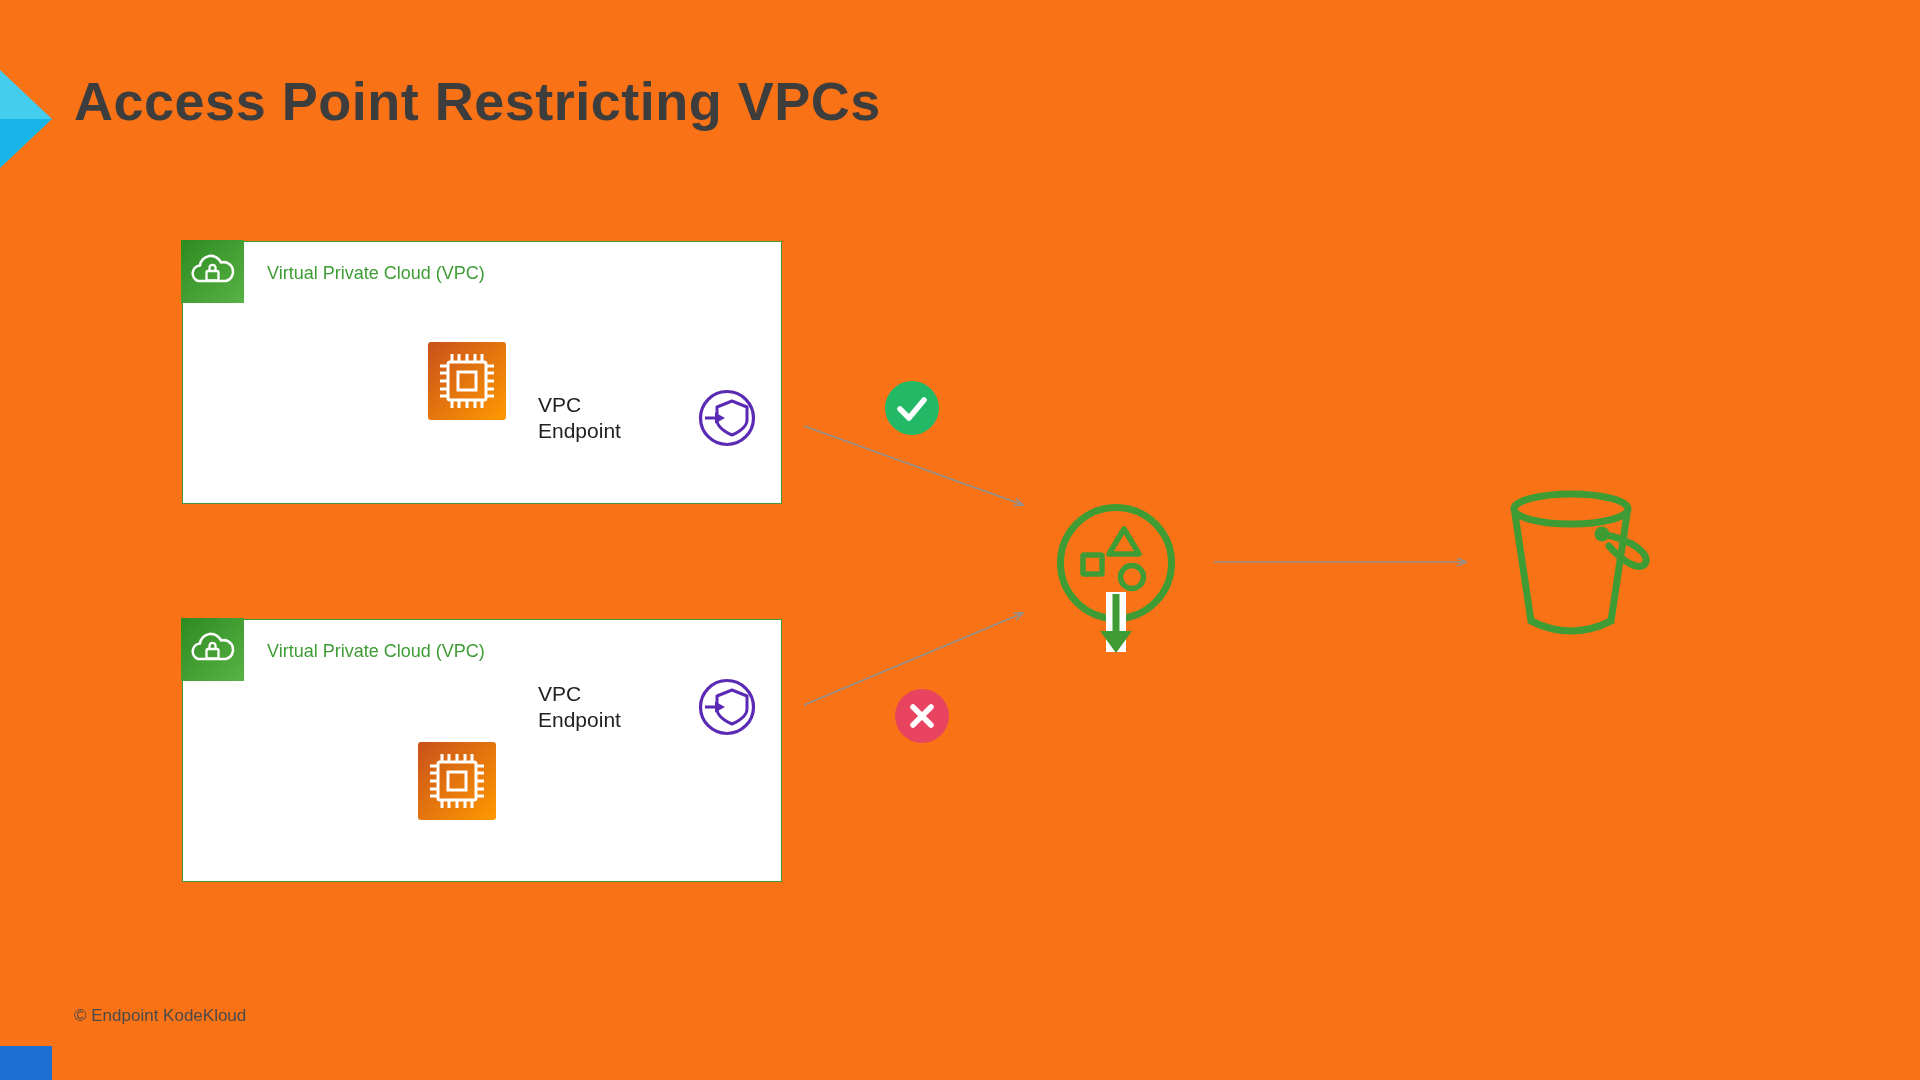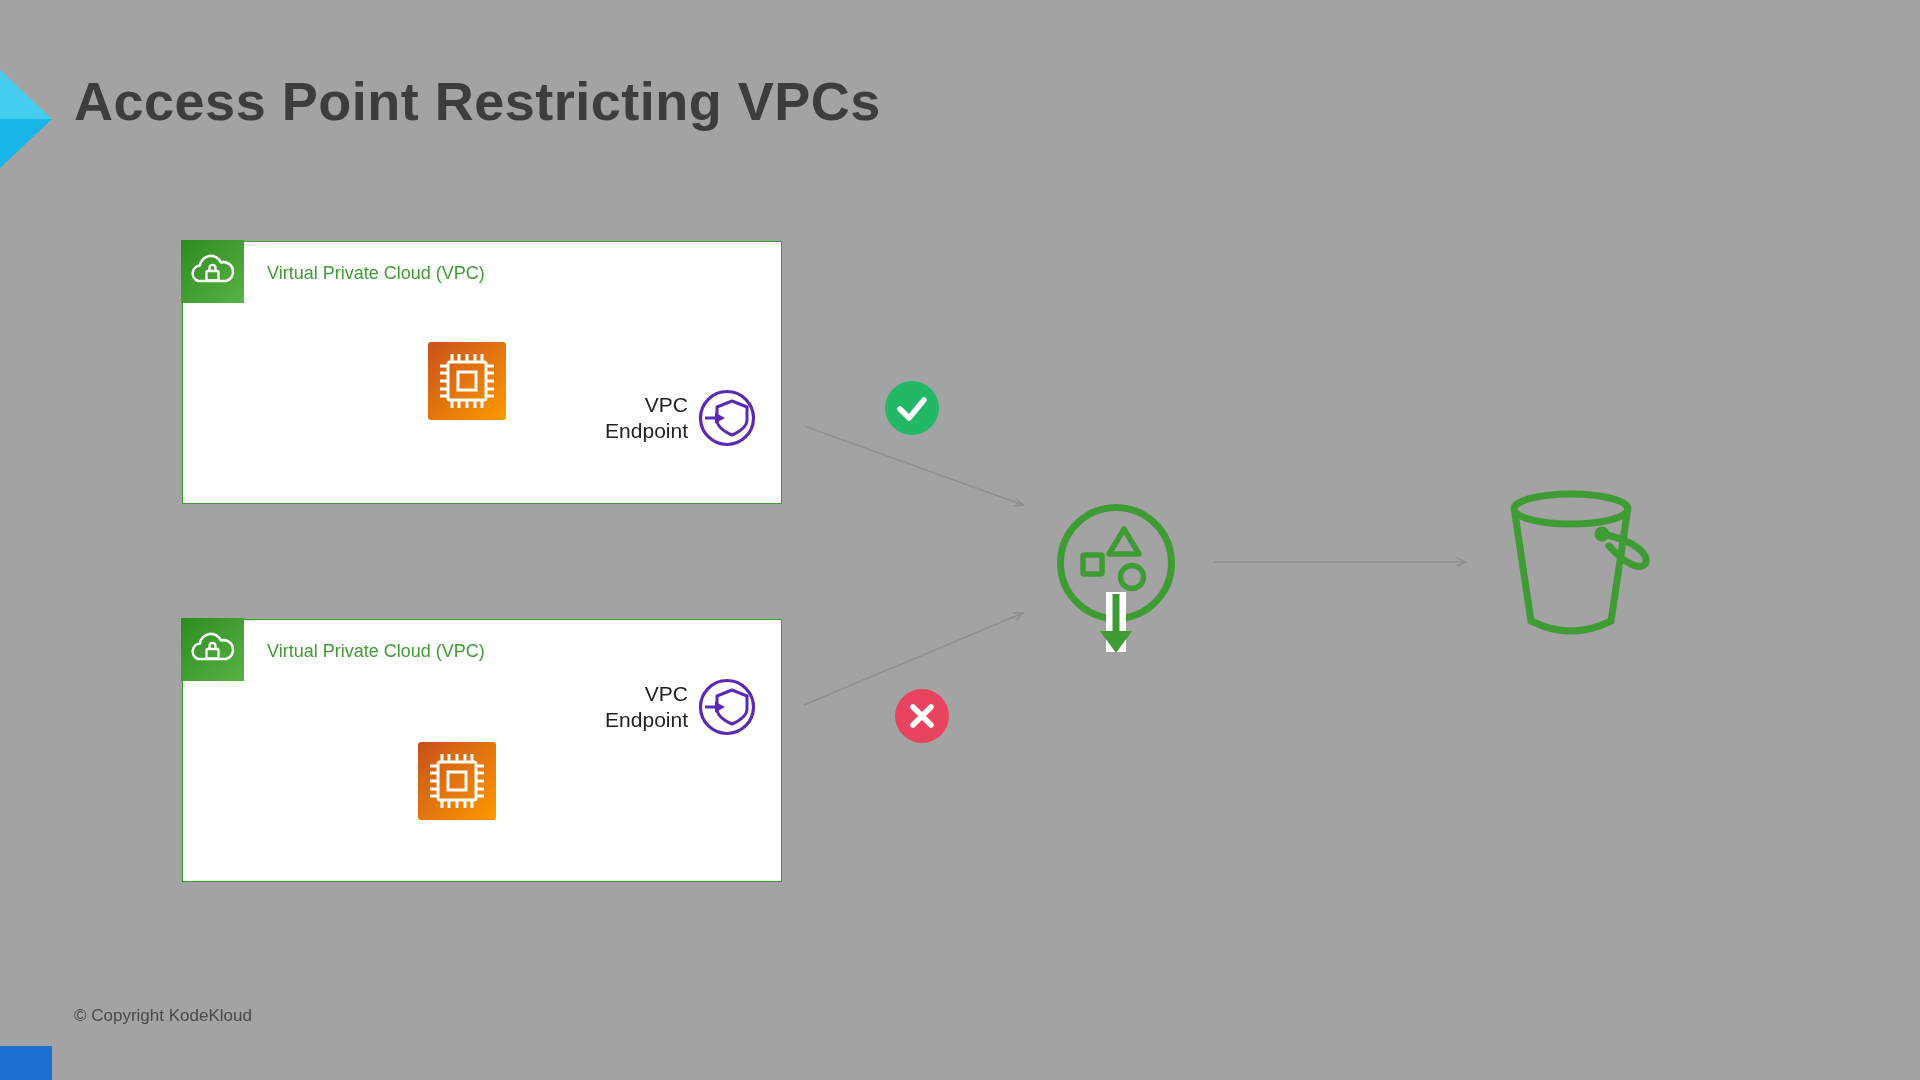--- a/index.html
+++ b/index.html
@@ -1,19 +1,19 @@
 <!DOCTYPE html>
 <html><head>
 <meta charset="utf-8">
 <style>
   * { margin:0; padding:0; box-sizing:border-box; }
   html,body { background:#ffffff; }
   .slide {
     position:relative; width:1920px; height:1080px;
-    background:#a3a3a3; overflow:hidden;
+    background:#f97316; overflow:hidden;
     font-family:"Liberation Sans", sans-serif;
   }
   
   .logo-chevron { position:absolute; left:0; top:64px; width:58px; height:110px; }
   .page-title {
     position:absolute; left:74px; top:70px;
     font-size:54px; font-weight:600; color:#3d3d3d; letter-spacing:0.5px;
   }
   
   .vpc-box {
@@ -35,21 +35,21 @@
   .ec2-icon {
     position:absolute; width:78px; height:78px;
     background:linear-gradient(135deg,#c8511b,#ff9900); border-radius:3px;
   }
   .b1 .ec2-icon { left:245px; top:100px; }
   .b2 .ec2-icon { left:235px; top:122px; }
   .ep-icon { position:absolute; width:62px; height:62px; }
   .b1 .ep-icon { left:513px; top:145px; }
   .b2 .ep-icon { left:513px; top:56px; }
   .ep-text {
-    position:absolute; width:150px; text-align:right;
+    position:absolute; width:150px; 
     font-size:21px; line-height:26px; color:#222222;
   }
   .b1 .ep-text { left:355px; top:150px; }
   .b2 .ep-text { left:355px; top:61px; }
   .ep-text span { display:block; }
   
   .badge { position:absolute; width:54px; height:54px; border-radius:50%; }
   .badge svg { position:absolute; inset:0; }
   .badge.ok   { left:885px; top:381px; background:#22b866; }
   .badge.deny { left:895px; top:689px; background:#e8435f; }
@@ -167,16 +167,16 @@
     <path d="M63,153 L47,131 H79 Z" fill="#3f9c35"></path>
   </svg>
 
   <svg class="bucket-icon" viewBox="0 0 150 155">
     <ellipse cx="66" cy="21" rx="57" ry="15" fill="none" stroke="#3f9c35" stroke-width="7"></ellipse>
     <path d="M10,26 L26,133 Q66,153 106,133 L122,26" fill="none" stroke="#3f9c35" stroke-width="7" stroke-linecap="round"></path>
     <circle cx="97" cy="46" r="7.5" fill="#3f9c35"></circle>
     <path d="M97,46 C130,52 146,68 140,76 C134,83 118,74 104,58" fill="none" stroke="#3f9c35" stroke-width="7" stroke-linecap="round"></path>
   </svg>
 
-  <div class="footer-text">© Copyright KodeKloud</div>
+  <div class="footer-text">© Endpoint KodeKloud</div>
   <div class="corner-square"></div>
 
 </div>
 
 </body></html>

